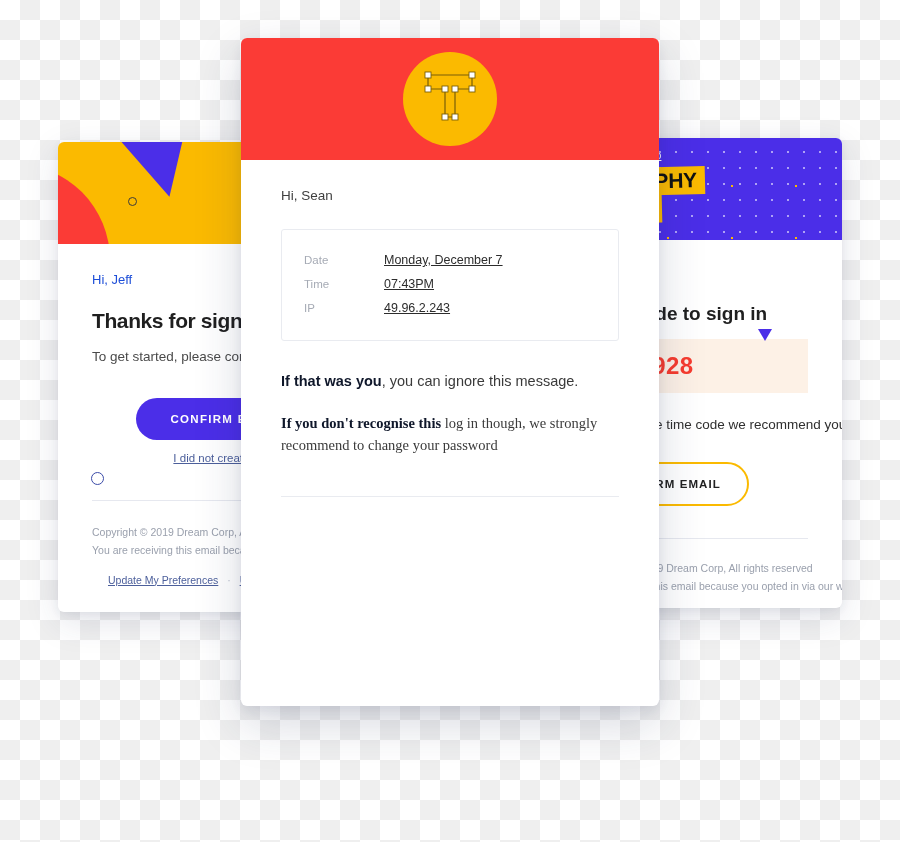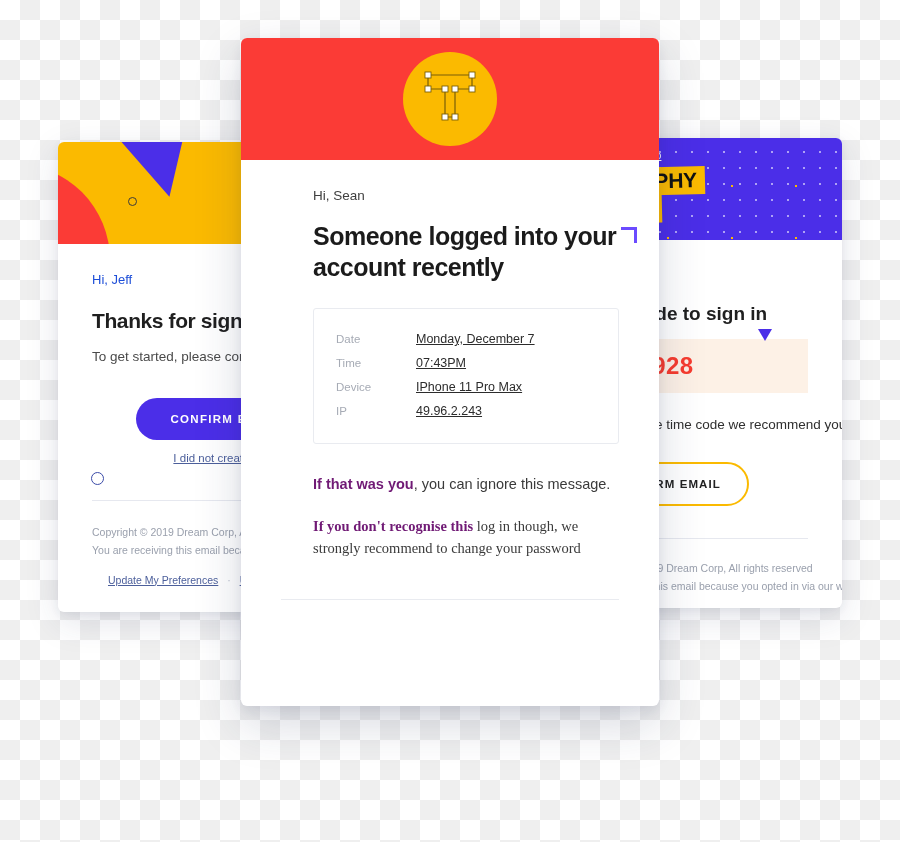--- a/index.html
+++ b/index.html
@@ -231,21 +231,21 @@
   .main-header {
     height: 122px;
     background: #FB3B36;
     display: flex; align-items: center; justify-content: center;
   }
   .logo-circle {
     width: 94px; height: 94px; border-radius: 50%;
     background: #FBBA00;
     display: flex; align-items: center; justify-content: center;
   }
-  .main-body { padding: 28px 40px 0 40px; margin-left: 32px; }
+  .main-body { padding: 28px 40px 0 40px; }
   .main-greet { font-size: 13.5px; color: #3f3f3f; }
   .main-title-wrap { position: relative; margin-top: 18px; }
   .main-title {
     font-size: 25px; font-weight: 700; color: #1b1b1b;
     line-height: 1.22; letter-spacing: -0.5px;
   }
   .corner-mark {
     position: absolute; right: -18px; top: 6px;
     width: 16px; height: 16px;
     border-top: 3px solid #6B4BFF;
@@ -262,21 +262,21 @@
     width: 80px; flex: 0 0 80px;
     font-size: 11.5px; color: #a6abb5;
   }
   .info-value { font-size: 12.5px; color: #2c2c2c; font-weight: 500; text-decoration: underline; }
 
   .msg-block { margin-top: 30px; }
   .msg-line {
     font-size: 14.5px; line-height: 1.5; color: #3a3a3a;
   }
   .msg-line + .msg-line { margin-top: 20px; font-family: Liberation Serif, serif; }
-  .msg-strong { font-weight: 700; color: #701a75; }
+  .msg-strong { font-weight: 700; color: #0f172a; }
 
   .main-btn-wrap { position: relative; margin-top: 30px; text-align: center; }
   .main-btn {
     background: #ffffff; color: #1e1e1e;
     border: 2px solid #FBBA00; border-radius: 30px;
     padding: 17px 34px;
     font-size: 12px; font-weight: 700; letter-spacing: 1.3px;
     font-family: inherit; cursor: pointer;
   }
   .arrow-mark {
@@ -386,39 +386,31 @@
             <rect x="22" y="45" width="6" height="6"></rect>
             <rect x="32" y="45" width="6" height="6"></rect>
           </g>
         </svg>
       </div>
     </div>
 
     <div class="main-body">
       <div class="main-greet">Hi, Sean</div>
 
-      <div class="main-title-wrap">
-        <h1 class="main-title">Someone logged into your account recently</h1>
-        <div class="corner-mark"></div>
-      </div>
 
       <div class="info-table">
         <div class="info-row">
           <div class="info-label">Date</div>
           <div class="info-value">Monday, December 7</div>
         </div>
         <div class="info-row">
           <div class="info-label">Time</div>
           <div class="info-value">07:43PM</div>
         </div>
         <div class="info-row">
-          <div class="info-label">Device</div>
-          <div class="info-value">IPhone 11 Pro Max</div>
-        </div>
-        <div class="info-row">
           <div class="info-label">IP</div>
           <div class="info-value">49.96.2.243</div>
         </div>
       </div>
 
       <div class="msg-block">
         <p class="msg-line">
           <span class="msg-strong">If that was you</span><span>, you can ignore this message.</span>
         </p>
         <p class="msg-line">

